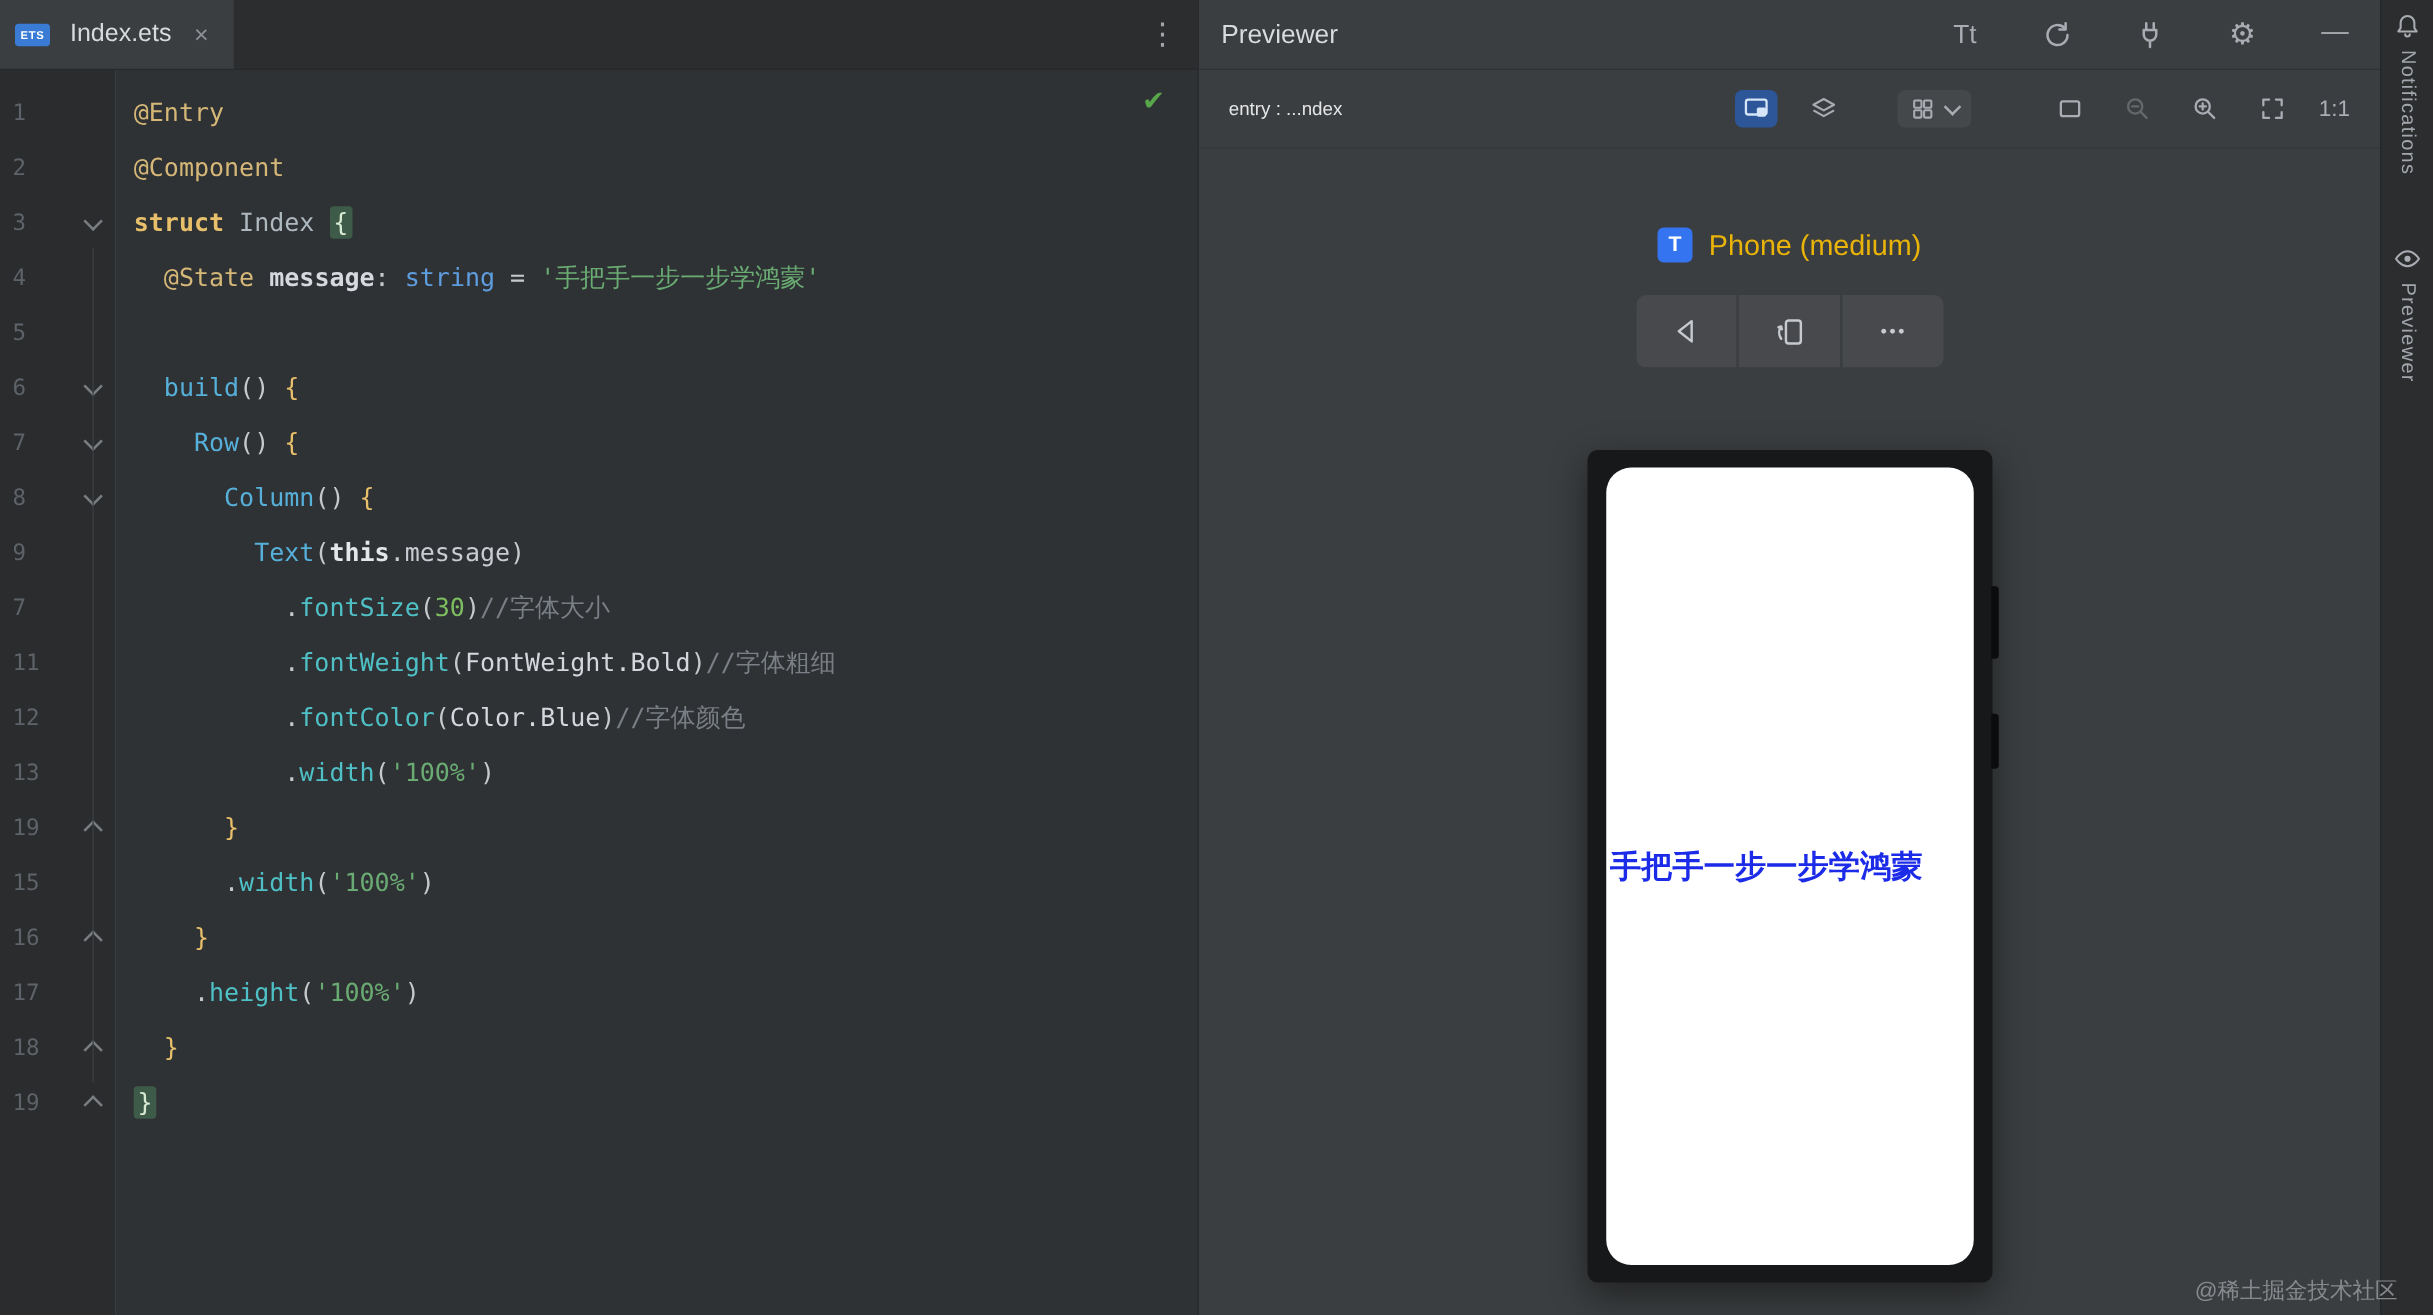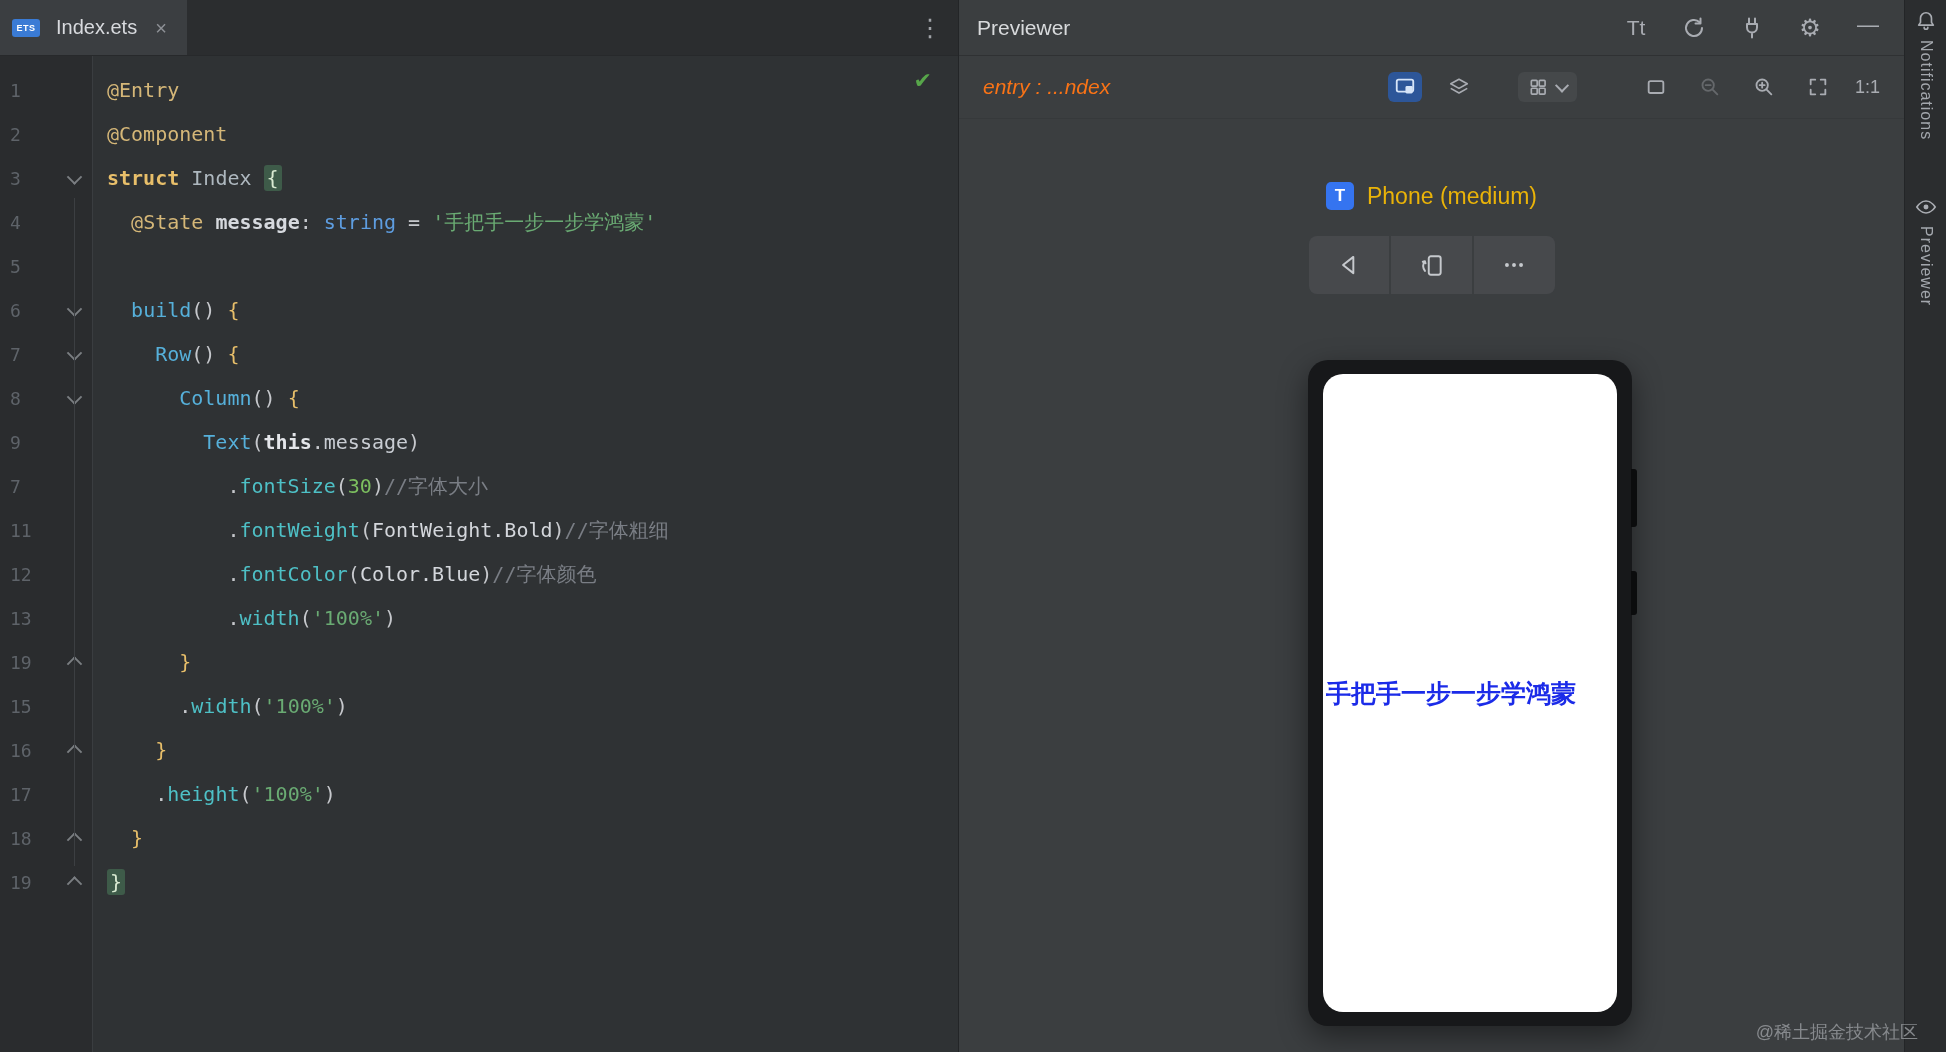--- a/index.html
+++ b/index.html
@@ -44,46 +44,46 @@
   .tk-idn{color:#D4D7DC}
   .tk-prop{color:#C9CDD3}
   .tk-propb{color:#D6D9DE;font-weight:700}
   .tk-brcHl{color:#D9EAD2;background:#3E5B49;border-radius:3px;padding:1px 3px;}
 
   
   #previewer-pane{position:absolute;left:958px;top:0;width:946px;height:1052px;background:#3B3E40;border-left:1px solid #232527;box-sizing:border-box;}
   .pv-header{height:55px;display:flex;align-items:center;padding:0 22px 0 18px;border-bottom:1px solid #2F3133;}
   .pv-title{color:#D8DADC;font-size:21px;margin-right:auto;}
   .pv-header-icons{display:flex;align-items:center;gap:30px;color:#A9ACB2;}
-  .hicon{display:inline-flex;align-items:center;justify-content:center;width:28px;height:28px;cursor:pointer;}
+  .hicon{display:inline-flex;align-items:center;justify-content:center;width:28px;height:28px;cursor:pointer;margin-left:16px;}
   .tt{font-size:21px;font-weight:500;color:#A9ACB2;}
   .gear{font-size:24px;}
   .minim{font-size:22px;margin-top:-6px;}
 
   .pv-toolbar2{height:62px;display:flex;align-items:center;padding:0 24px;border-bottom:1px solid #36393B;}
-  .pv-target{color:#f97316;font-size:21px;font-style:italic;}
+  .pv-target{color:#e5e5e5;font-size:15px;}
   .pv-tools{margin-left:auto;display:flex;align-items:center;gap:20px;color:#A9ACB2;}
   .tool{display:inline-flex;align-items:center;justify-content:center;width:34px;height:30px;border-radius:6px;cursor:pointer;}
   .tool.selected{background:#2D5699;color:#D6E4F8;}
   .dropdown{display:flex;align-items:center;gap:9px;background:#45484A;border-radius:6px;padding:5px 10px;margin-left:22px;cursor:pointer;}
   .dd-chev{width:8px;height:8px;border-right:2px solid #A9ACB2;border-bottom:2px solid #A9ACB2;transform:rotate(45deg) translate(-1px,-1px);}
   .dim{opacity:.38;}
   .ratio{font-size:18px;color:#A9ACB2;}
   .tools-sep{width:22px;}
 
   .pv-canvas{position:absolute;left:0;top:118px;right:0;bottom:0;}
   .device-label{display:flex;align-items:center;justify-content:center;gap:13px;margin-top:64px;}
   .t-badge{width:28px;height:28px;border-radius:5px;background:#3574F0;color:#fff;font-size:17px;font-weight:700;
     display:inline-flex;align-items:center;justify-content:center;}
   .device-name{color:#eab308;font-size:23px;}
   .device-controls{width:246px;margin:26px auto 0;display:flex;border-radius:8px;overflow:hidden;background:#3B3E40;gap:2px;}
   .dev-btn{flex:1;height:58px;background:#47494C;border:none;color:#C6C9CD;display:flex;align-items:center;justify-content:center;cursor:pointer;}
 
-  .phone{position:absolute;left:311px;top:242px;width:324px;height:666px;background:#17181A;border-radius:20px;
-    box-shadow:0 10px 30px rgba(0,0,0,.45);margin-left:38px;}
+  .phone{position:absolute;left:311px;top:242px;width:324px;height:666px;background:#17181A;border-radius:8px;
+    box-shadow:0 10px 30px rgba(0,0,0,.45);}
   .bump{position:absolute;right:-5px;width:6px;background:#0B0C0D;border-radius:0 3px 3px 0;}
   .b1{top:109px;height:58px;}
   .b2{top:211px;height:44px;}
   .screen{position:absolute;left:15px;top:14px;right:15px;bottom:14px;background:#FFFFFF;border-radius:20px;overflow:hidden;}
   .phone-text{position:absolute;left:3px;top:50%;transform:translateY(-50%);font-size:25px;font-weight:700;
     font-family:"Liberation Sans",sans-serif;white-space:nowrap;}
 
   
   #right-strip{position:absolute;right:0;top:0;width:42px;height:1052px;background:#2B2D2F;border-left:1px solid #232527;
     box-sizing:border-box;display:flex;flex-direction:column;align-items:center;}

